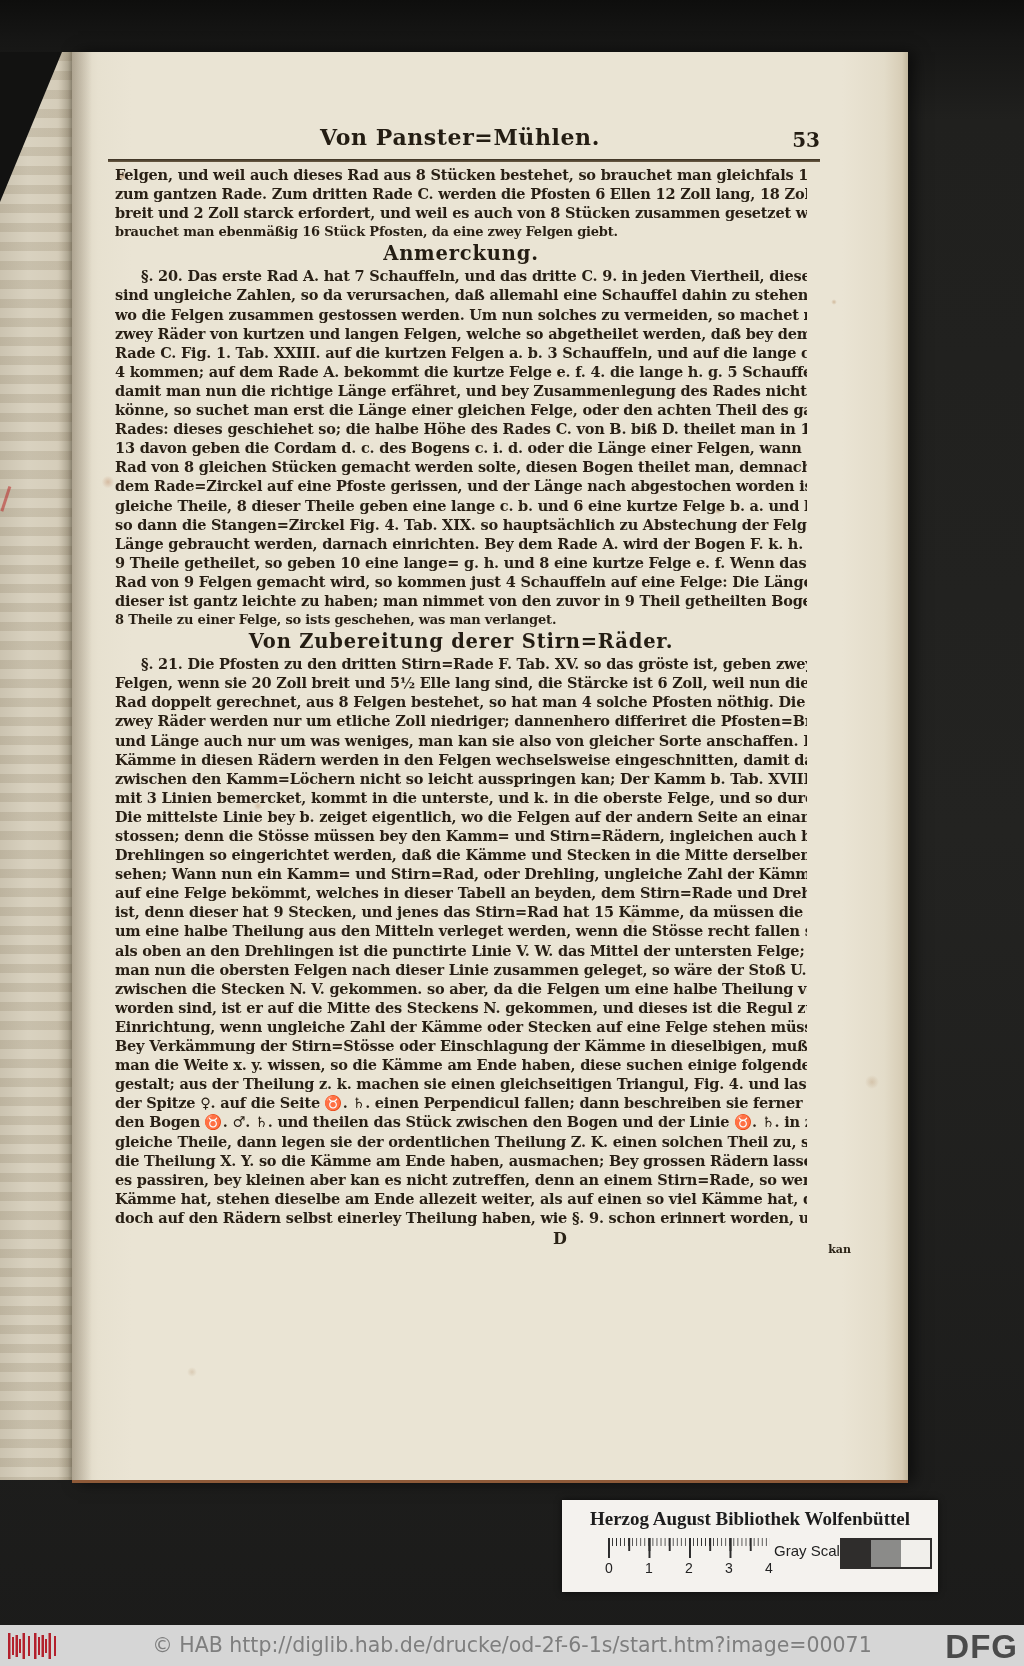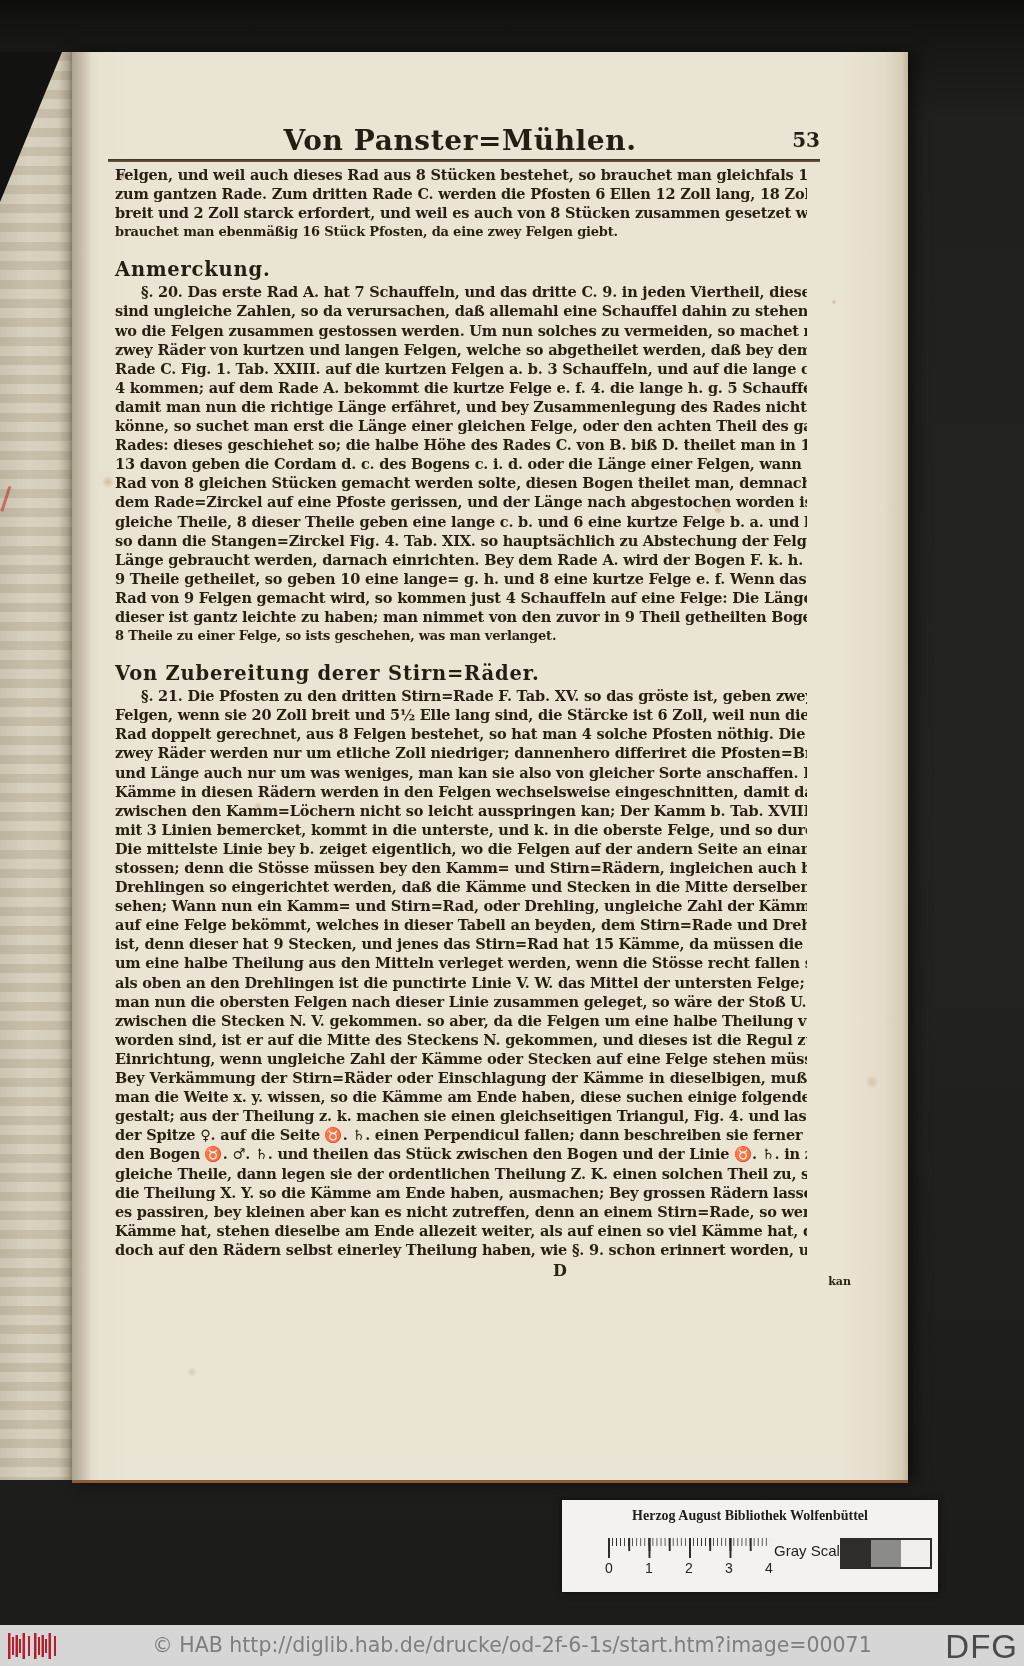--- a/index.html
+++ b/index.html
@@ -44,21 +44,21 @@
     box-shadow:6px 0 14px rgba(0,0,0,.55);
     border-bottom:3px solid #8e5a38;
   }
   .page::before{ 
     content:"";position:absolute;left:0;top:0;width:20px;height:100%;
     background:linear-gradient(to right,rgba(60,45,25,.28),rgba(0,0,0,0));
   }
   
   .running-title{
     position:absolute;left:43px;top:72px;width:690px;text-align:center;
-    font-size:28px;font-weight:bold;letter-spacing:.6px;color:#241d13;
+    font-size:22px;font-weight:bold;letter-spacing:.6px;color:#241d13;
   }
   .page-number{
     position:absolute;left:688px;top:76px;width:60px;text-align:right;
     font-size:20px;font-weight:bold;color:#241d13;
   }
   .head-rule{
     position:absolute;left:36px;top:107px;width:712px;height:3px;
     background:linear-gradient(to bottom,#3a3022,#6b5c44);
   }
   
@@ -69,38 +69,38 @@
     height:19.1px;line-height:19.1px;font-size:14.5px;font-weight:bold;
     letter-spacing:-0.2px;white-space:nowrap;overflow:hidden;
     text-align:justify;text-align-last:justify;
   }
   .tline-last{
     height:19.1px;line-height:19.1px;font-size:13px;font-weight:bold;
     letter-spacing:-0.2px;white-space:nowrap;overflow:hidden;text-align:left;
   }
   .indent-first .tline:first-child{text-indent:26px;}
   .section-heading{
-    height:25px;line-height:25px;
-    font-size:19.5px;font-weight:bold;letter-spacing:.8px;color:#241d13;margin-top:16px;
+    height:25px;line-height:25px;text-align:center;
+    font-size:19.5px;font-weight:bold;letter-spacing:.8px;color:#241d13;
   }
   .sig-row{position:relative;height:22px;}
   .signature{
     position:absolute;left:438px;top:2px;font-size:16px;font-weight:bold;color:#2a2216;
   }
   .catchword{
     position:absolute;right:-44px;top:16px;font-size:11px;font-weight:bold;color:#2a2216;
   }
   
   .hab-label{
     position:absolute;left:562px;top:1500px;width:376px;height:92px;
     background:#f4f2ee;box-shadow:0 0 6px rgba(0,0,0,.6);
   }
   .hab-label .label-title{
     position:absolute;left:0;top:8px;width:100%;text-align:center;
-    font-family:"Liberation Serif",serif;font-weight:bold;font-size:14px;color:#1d1d1d;
+    font-family:"Liberation Serif",serif;font-weight:bold;font-size:19px;color:#1d1d1d;
   }
   .ruler{position:absolute;left:46px;top:38px;width:166px;height:44px;}
   .ruler-ticks{
     position:absolute;left:0;top:0;width:162px;height:20px;
     background-image:
       linear-gradient(90deg,#2c2c2c 0 1.5px,rgba(0,0,0,0) 1.5px),
       linear-gradient(90deg,#2c2c2c 0 1.5px,rgba(0,0,0,0) 1.5px),
       linear-gradient(90deg,#2c2c2c 0 1px,rgba(0,0,0,0) 1px);
     background-size:40.5px 20px,20.25px 13px,4.05px 8px;
     background-repeat:repeat-x;background-position:top left;
@@ -129,21 +129,21 @@
     position:absolute;left:0;top:1625px;width:1024px;height:59px;
     background:#d6d6d6;display:flex;align-items:center;
   }
   .hab-logo{position:absolute;left:8px;top:5px;}
   .footer-copy{
     position:absolute;left:0;top:0;width:1024px;height:41px;line-height:41px;text-align:center;
     font-family:"DejaVu Sans",sans-serif;font-size:20.5px;color:#7e7e7e;letter-spacing:0;
   }
   .dfg-logo{
     position:absolute;right:6px;top:1px;height:41px;line-height:41px;
-    font-family:"Liberation Sans",sans-serif;font-weight:400;font-size:33px;color:#4b4b4b;
+    font-family:"Liberation Sans",sans-serif;font-weight:700;font-size:33px;color:#4b4b4b;
     letter-spacing:1px;
   }
 </style>
 </head>
 <body>
 
 <div class="facing-strip"></div>
 <div class="red-mark"></div>
 <div class="cover-wedge"></div>
 
@@ -202,21 +202,21 @@
         <div class="tline">Drehlingen so eingerichtet werden, daß die Kämme und Stecken in die Mitte derselben zu</div>
         <div class="tline">sehen;  Wann nun ein Kamm= und Stirn=Rad, oder Drehling, ungleiche Zahl der Kämme</div>
         <div class="tline">auf eine Felge bekömmt, welches in dieser Tabell an beyden, dem Stirn=Rade und Drehlinge</div>
         <div class="tline">ist, denn dieser hat 9 Stecken, und jenes das Stirn=Rad hat 15 Kämme, da müssen die Felgen</div>
         <div class="tline">um eine halbe Theilung aus den Mitteln verleget werden, wenn die Stösse recht fallen sollen,</div>
         <div class="tline">als oben an den Drehlingen ist die punctirte Linie V. W. das Mittel der untersten Felge;  hätte</div>
         <div class="tline">man nun die obersten Felgen nach dieser Linie zusammen geleget, so wäre der Stoß U. O.</div>
         <div class="tline">zwischen die Stecken N. V. gekommen. so aber, da die Felgen um eine halbe Theilung verschoben</div>
         <div class="tline">worden sind, ist er auf die Mitte des Steckens N. gekommen, und dieses ist die Regul zur</div>
         <div class="tline">Einrichtung, wenn ungleiche Zahl der Kämme oder Stecken auf eine Felge stehen müssen.</div>
-        <div class="tline">Bey Verkämmung der Stirn=Räder oder Einschlagung der Kämme in dieselbigen, muß</div>
+        <div class="tline">Bey Verkämmung der Stirn=Stösse oder Einschlagung der Kämme in dieselbigen, muß</div>
         <div class="tline">man die Weite x. y. wissen, so die Kämme am Ende haben, diese suchen einige folgender</div>
         <div class="tline">gestalt; aus der Theilung z. k. machen sie einen gleichseitigen Triangul, Fig. 4. und lassen auf</div>
         <div class="tline">der Spitze ♀. auf die Seite ♉. ♄. einen Perpendicul fallen; dann beschreiben sie ferner aus ♀.</div>
         <div class="tline">den Bogen ♉. ♂. ♄. und theilen das Stück zwischen den Bogen und der Linie ♉. ♄. in zwey</div>
         <div class="tline">gleiche Theile, dann legen sie der ordentlichen Theilung Z. K. einen solchen Theil zu, so soll sie</div>
         <div class="tline">die Theilung X. Y. so die Kämme am Ende haben, ausmachen;  Bey grossen Rädern lasse ich</div>
         <div class="tline">es passiren, bey kleinen aber kan es nicht zutreffen, denn an einem Stirn=Rade, so wenig</div>
         <div class="tline">Kämme hat, stehen dieselbe am Ende allezeit weiter, als auf einen so viel Kämme hat, da sie</div>
         <div class="tline">doch auf den Rädern selbst einerley Theilung haben, wie §. 9. schon erinnert worden, und also</div>
       </div>

